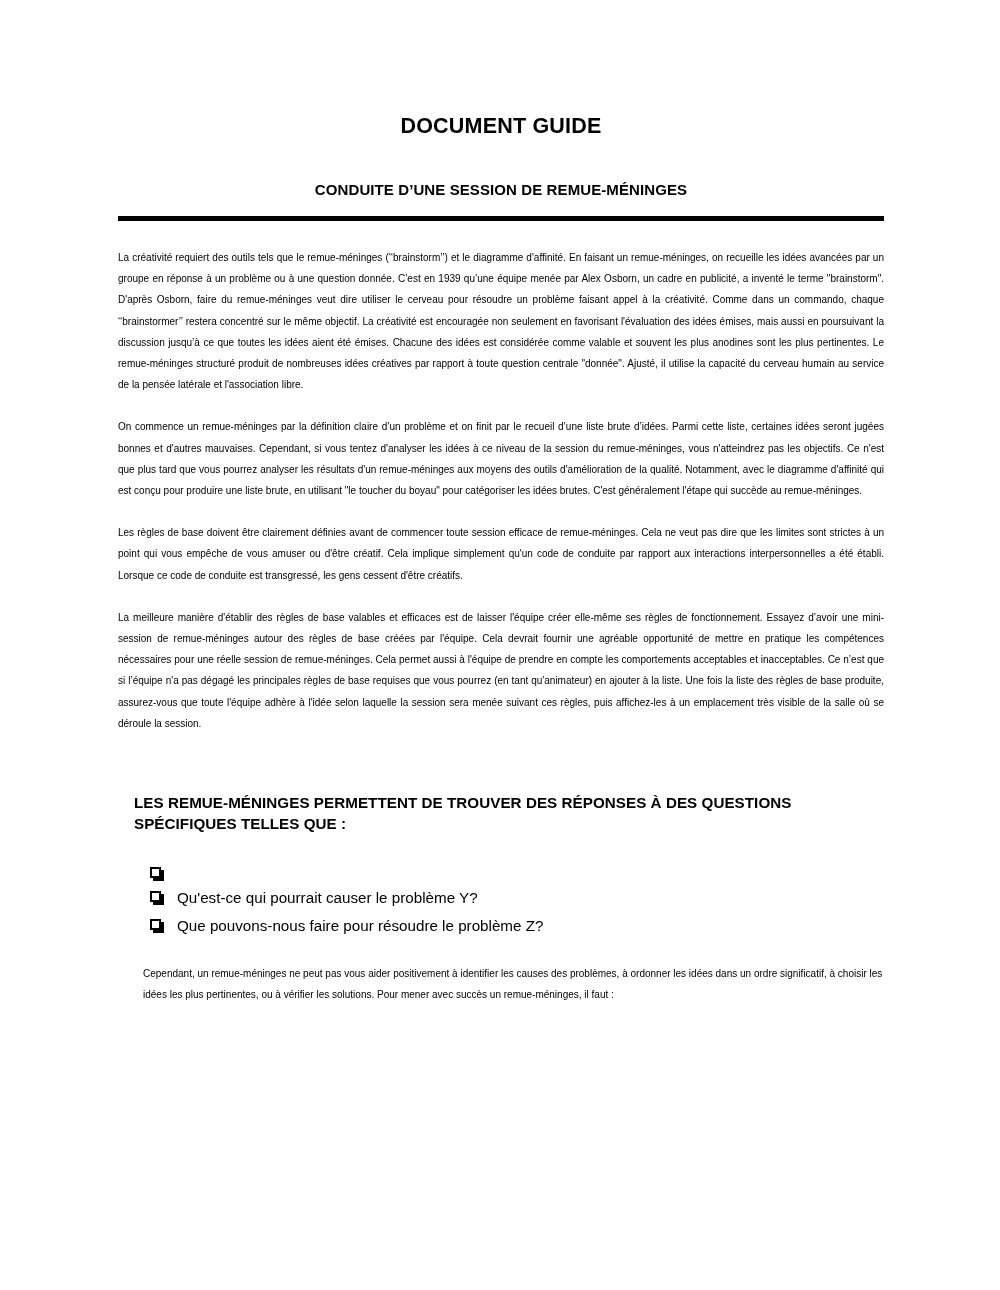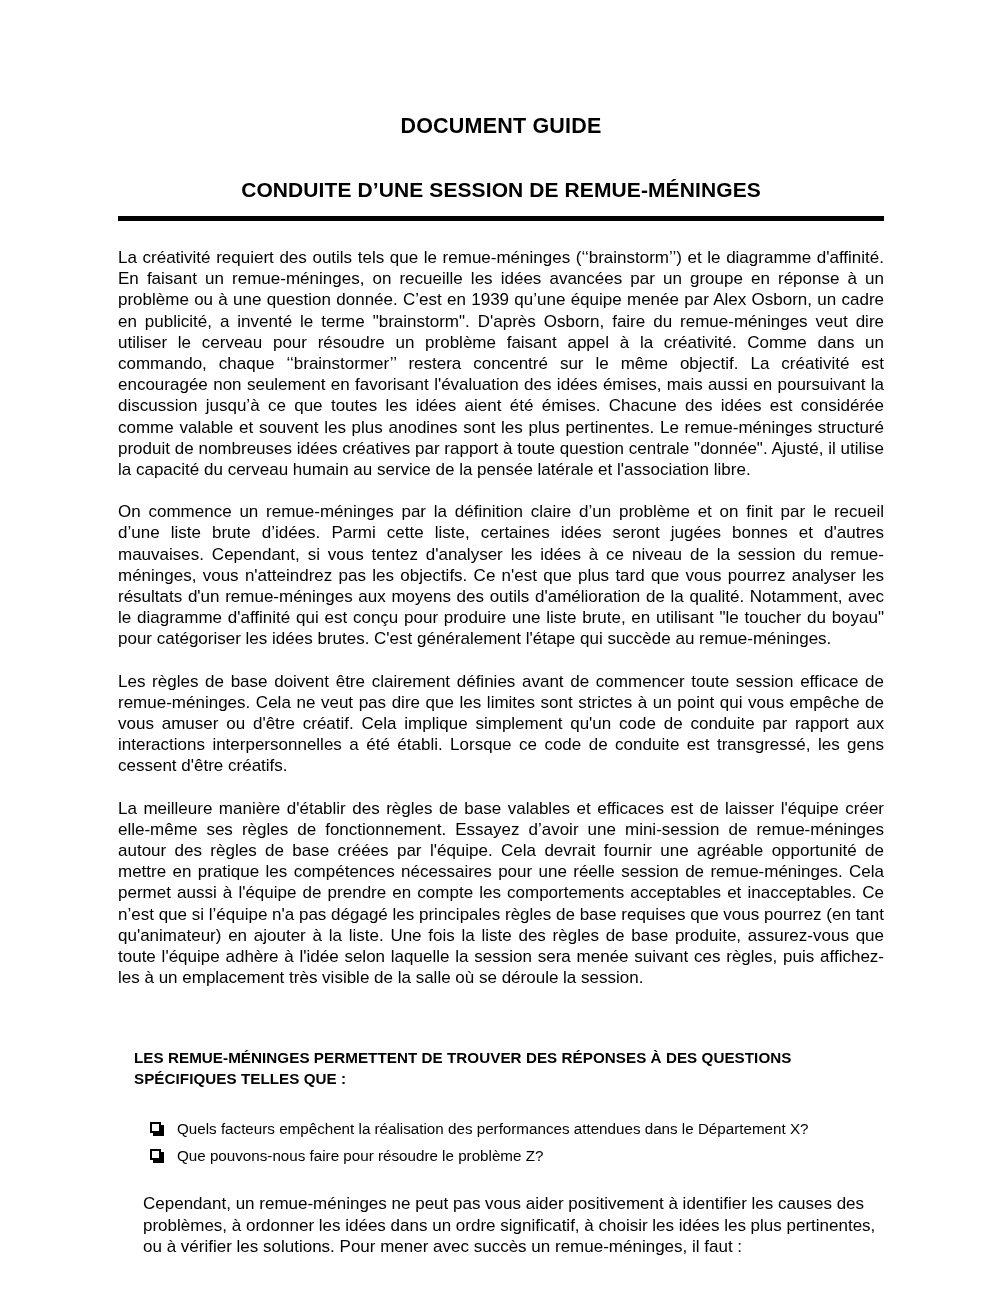--- a/index.html
+++ b/index.html
@@ -32,36 +32,36 @@
   .doc-title {
     font-size: 21.5px;
     font-weight: bold;
     text-align: center;
     letter-spacing: 0.2px;
     margin: 0;
     padding-top: 113px;
     line-height: 26px;
   }
   .doc-subtitle {
-    font-size: 21px;
+    font-size: 15px;
     font-weight: bold;
     text-align: center;
     letter-spacing: 0.1px;
     margin: 0;
     padding-top: 38px;
     line-height: 26px;
   }
   .title-rule {
     height: 5px;
     background: #000000;
     margin-top: 13px;
     width: 766px;
   }
   p.body-par {
-    font-size: 17px;
+    font-size: 10px;
     line-height: 21.2px;
     text-align: justify;
     text-justify: inter-word;
     margin: 0;
     padding-top: 21px;
     hyphens: none;
   }
   p.body-par.first {
     padding-top: 26px;
   }
@@ -144,21 +144,24 @@
 
     <p class="body-par">Les règles de base doivent être clairement définies avant de commencer toute session efficace de remue-méninges. Cela ne veut pas dire que les limites sont strictes à un point qui vous empêche de vous amuser ou d'être créatif. Cela implique simplement qu'un code de conduite par rapport aux interactions interpersonnelles a été établi. Lorsque ce code de conduite est transgressé, les gens cessent d'être créatifs.</p>
 
     <p class="body-par">La meilleure manière d'établir des règles de base valables et efficaces est de laisser l'équipe créer elle-même ses règles de fonctionnement. Essayez d’avoir une mini-session de remue-méninges autour des règles de base créées par l'équipe. Cela devrait fournir une agréable opportunité de mettre en pratique les compétences nécessaires pour une réelle session de remue-méninges. Cela permet aussi à l'équipe de prendre en compte les comportements acceptables et inacceptables. Ce n’est que si l’équipe n'a pas dégagé les principales règles de base requises que vous pourrez (en tant qu'animateur) en ajouter à la liste. Une fois la liste des règles de base produite, assurez-vous que toute l'équipe adhère à l'idée selon laquelle la session sera menée suivant ces règles, puis affichez-les à un emplacement très visible de la salle où se déroule la session.</p>
 
     <p class="section-heading">LES REMUE-MÉNINGES PERMETTENT DE TROUVER DES RÉPONSES À DES QUESTIONS SPÉCIFIQUES TELLES QUE :</p>
 
     <ul class="checklist">
       <li>
         <span class="cbox"></span>
-        <span class="cbox-label">Quels facteurs empêchent la réalisation des performances attendues dans le Département X?</span>
+      </li>
+      <li>
+        <span class="cbox"></span>
+        <span class="cbox-label">Qu'est-ce qui pourrait causer le problème Y?</span>
       </li>
       <li>
         <span class="cbox"></span>
         <span class="cbox-label">Que pouvons-nous faire pour résoudre le problème Z?</span>
       </li>
     </ul>
 
     <p class="body-par ragged">Cependant, un remue-méninges ne peut pas vous aider positivement à identifier les causes des problèmes, à ordonner les idées dans un ordre significatif, à choisir les idées les plus pertinentes, ou à vérifier les solutions. Pour mener avec succès un remue-méninges, il faut :</p>
 
   </div>

